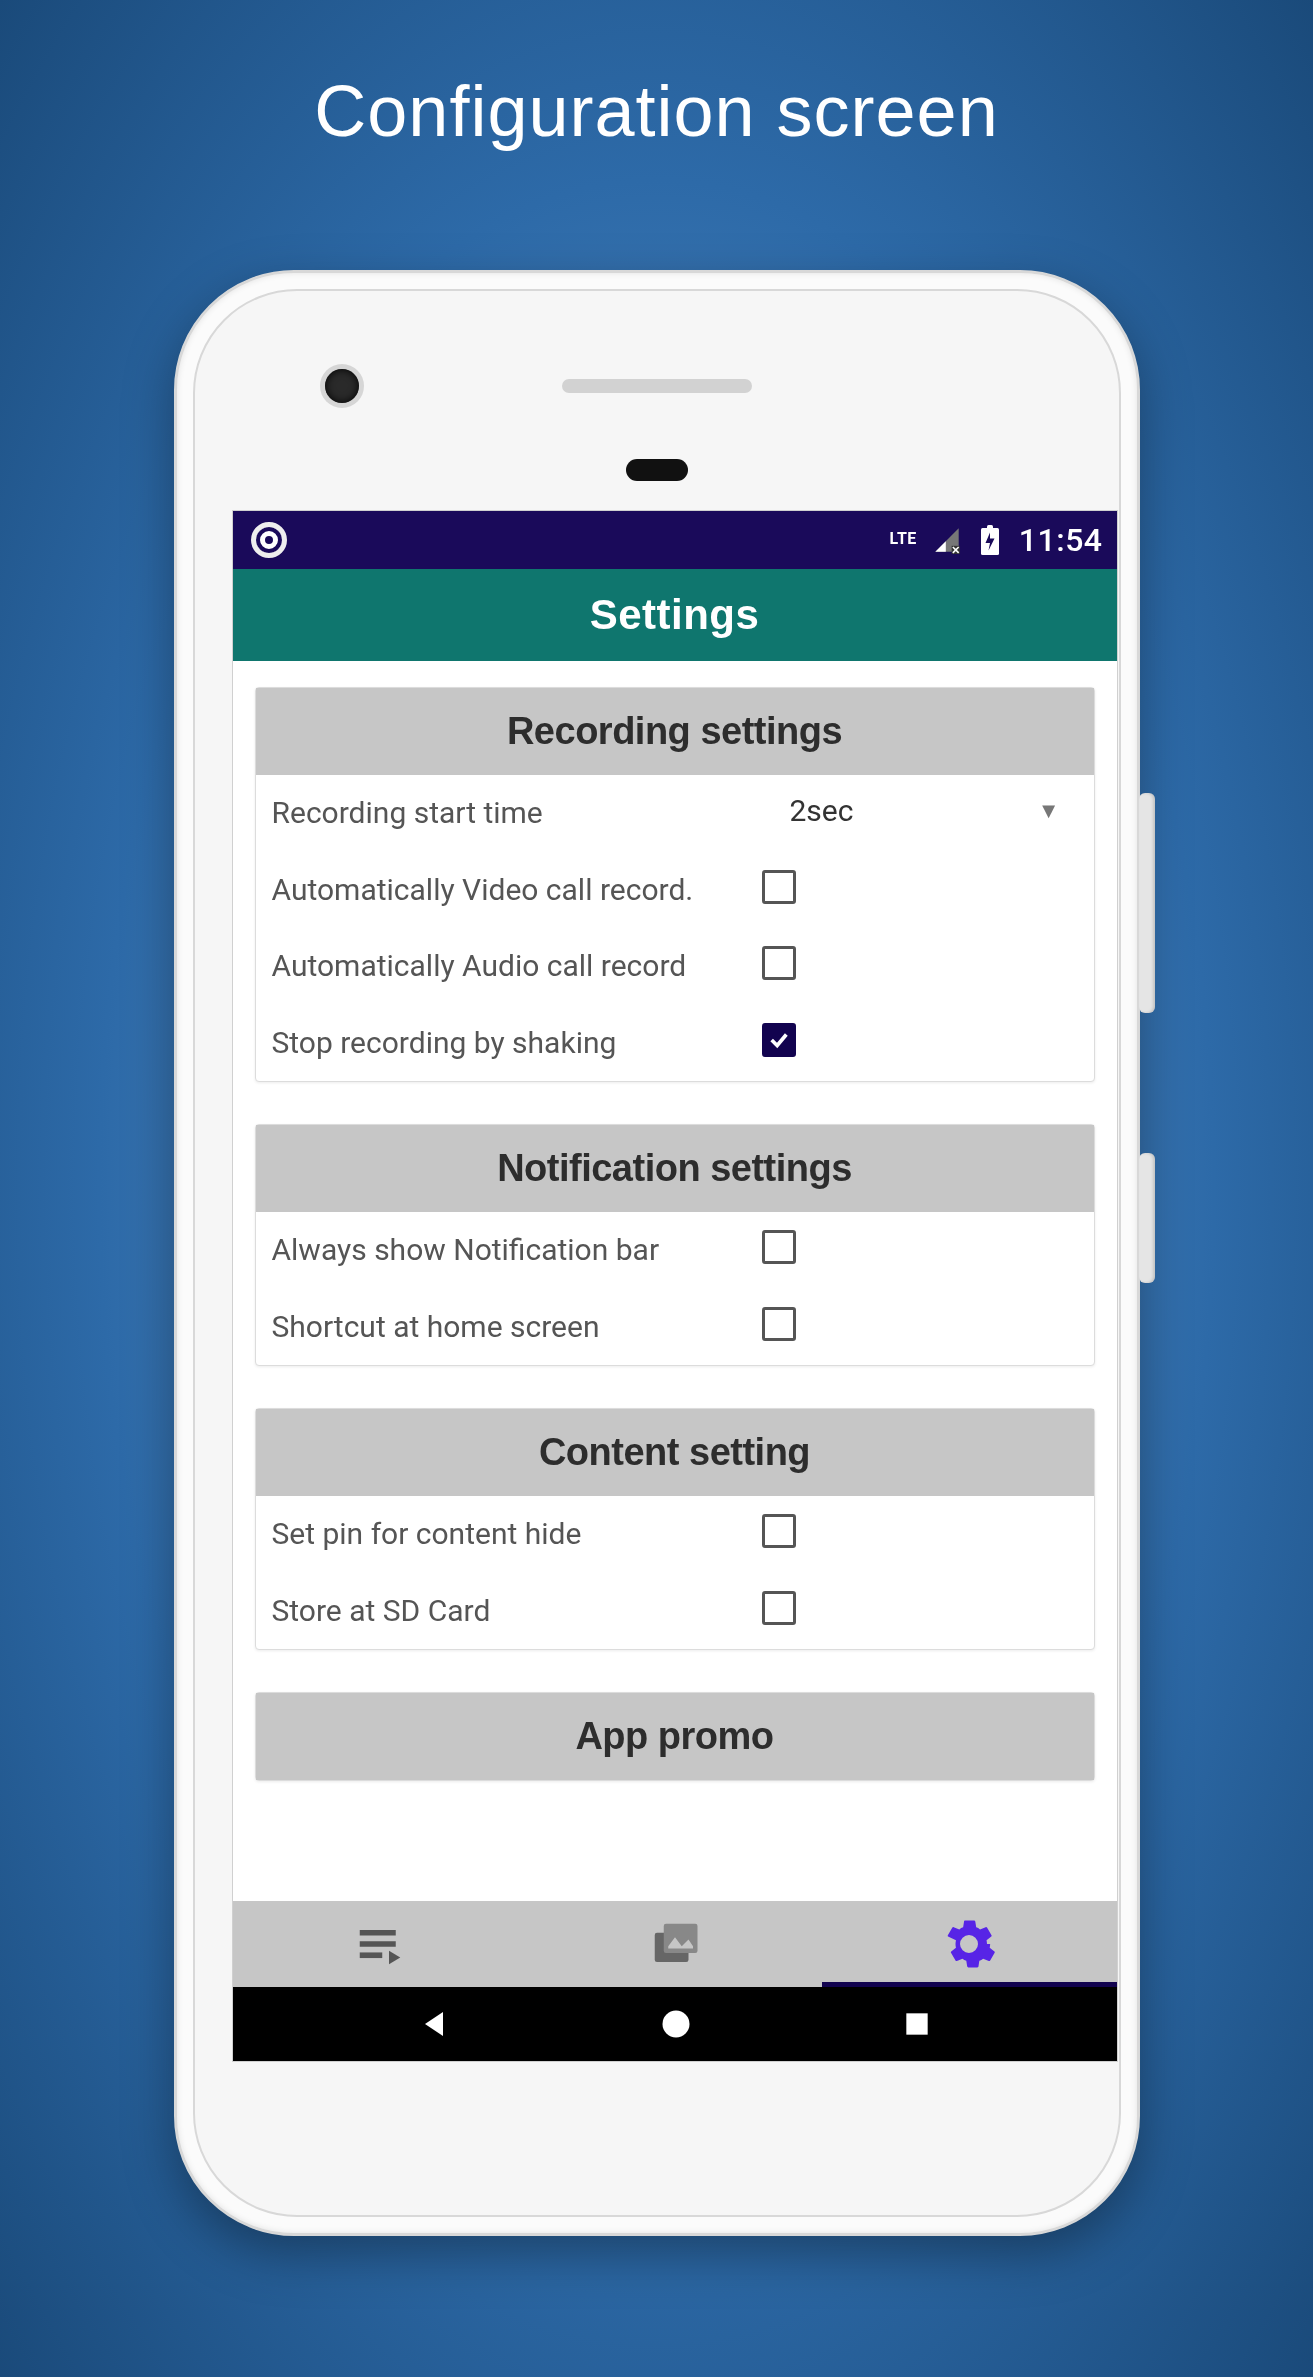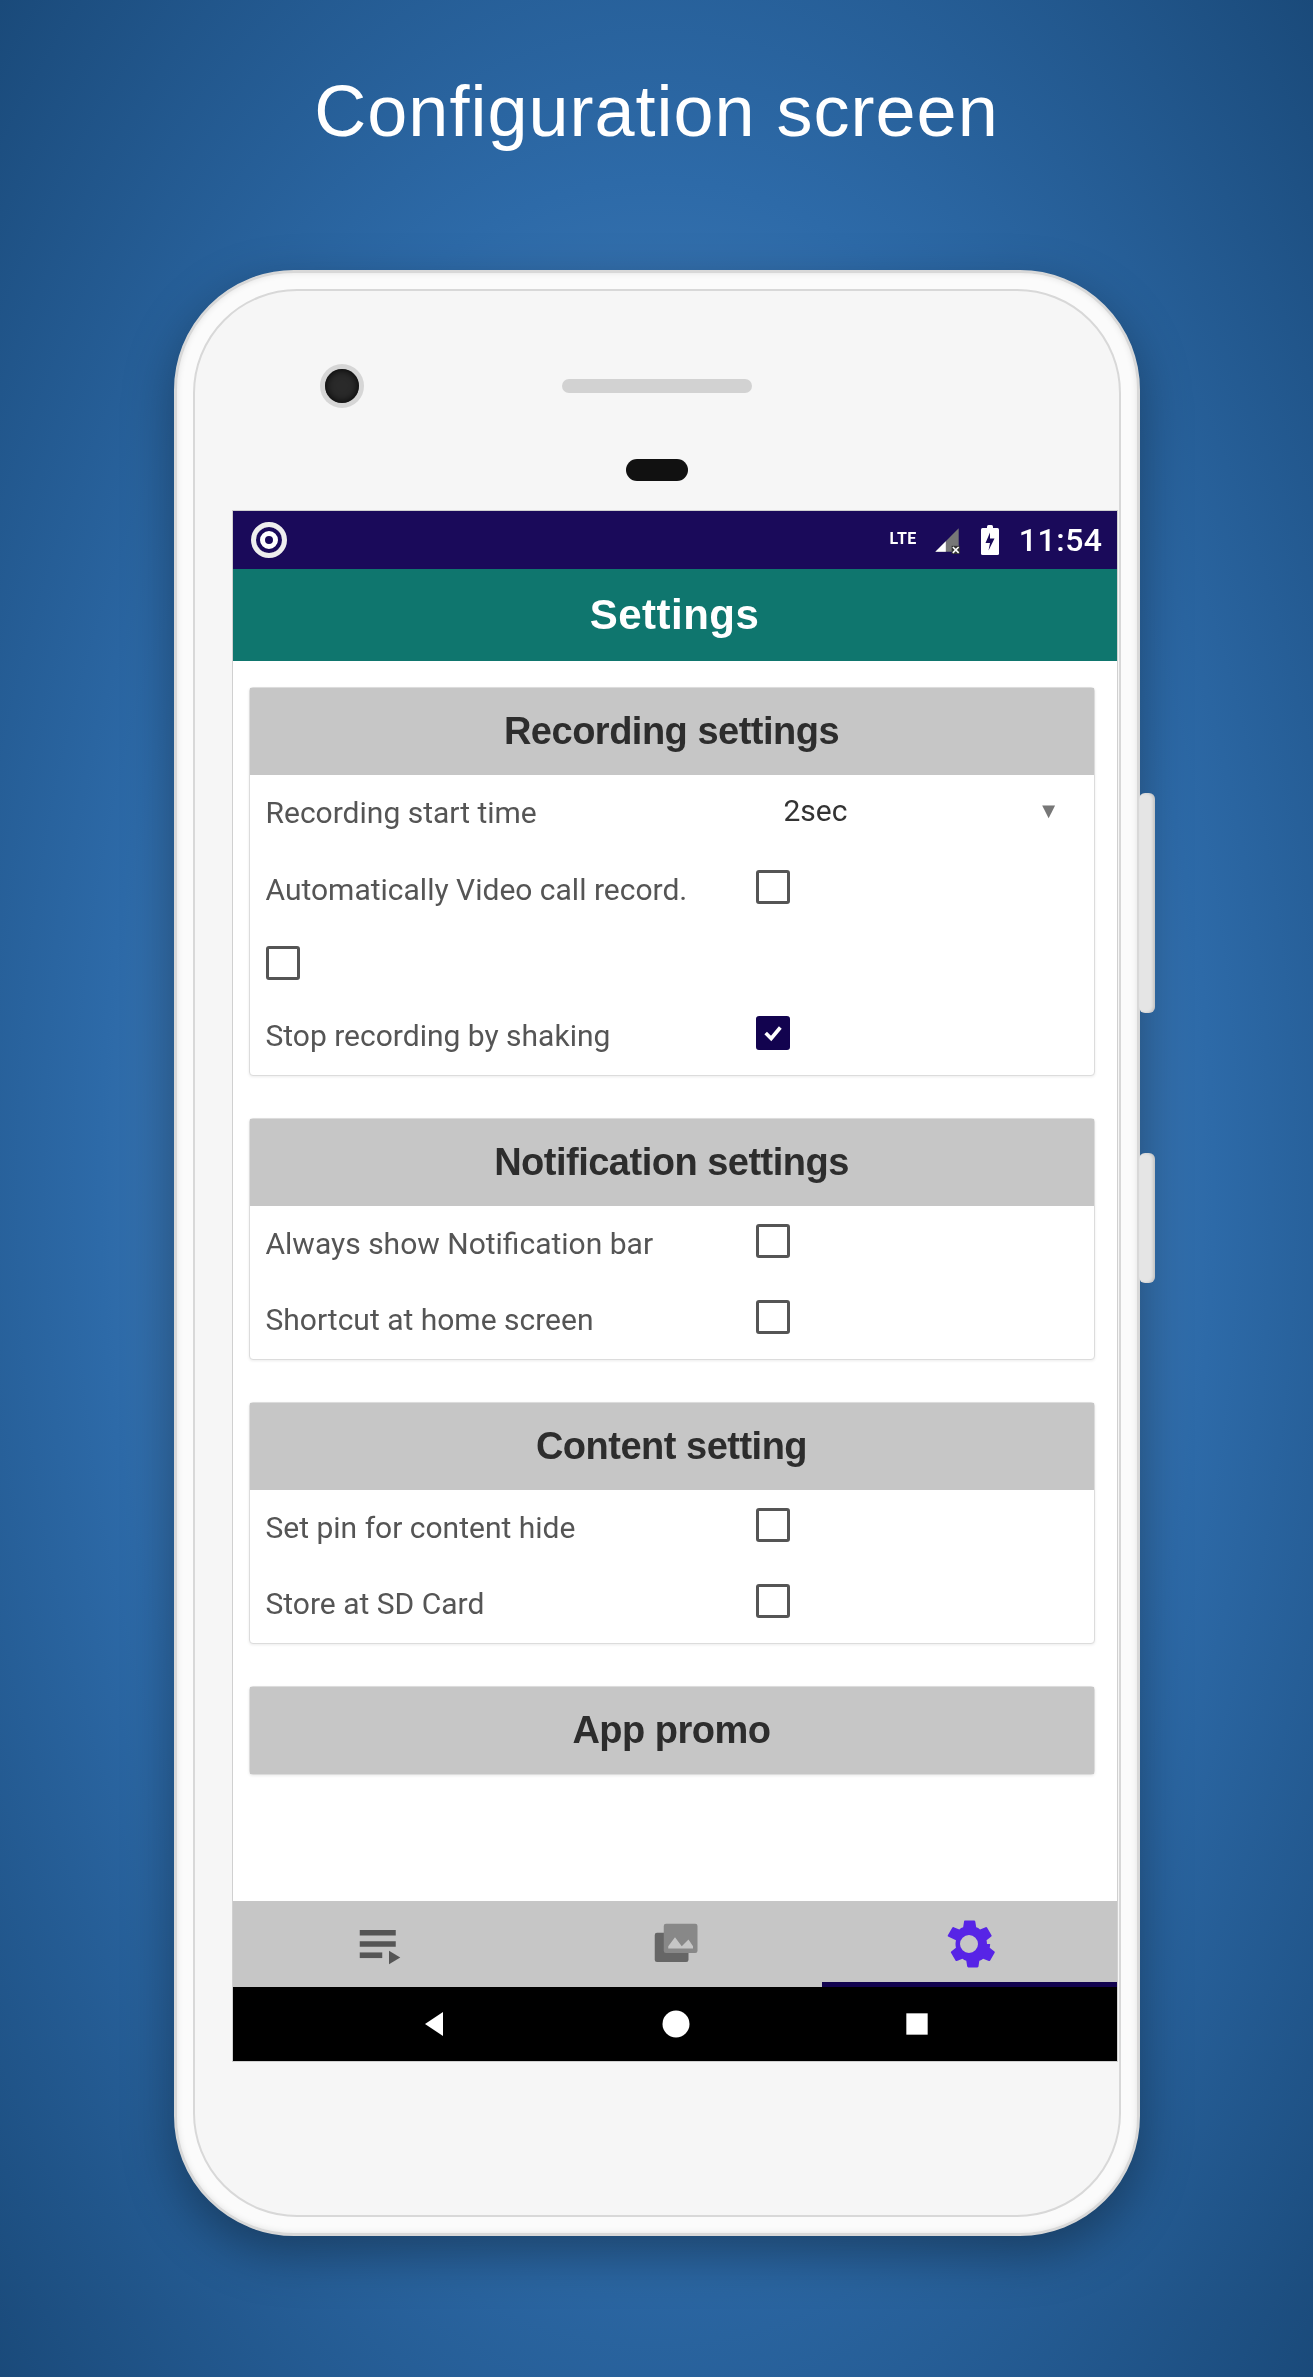--- a/index.html
+++ b/index.html
@@ -145,21 +145,21 @@
     align-items: center;
     justify-content: center;
     font-size: 42px;
     font-weight: 800;
     letter-spacing: 0.5px;
     font-family: "Arial Black", Arial, sans-serif;
   }
 
   
   .content {
-    padding: 26px 22px 0 16px;
+    padding: 26px 22px 0 22px;
     background: #ffffff;
     height: calc(100% - 58px - 92px - 86px - 74px);
     overflow: hidden;
   }
   .card {
     background: #ffffff;
     border: 1px solid #dcdcdc;
     border-radius: 4px;
     margin-bottom: 42px;
     box-shadow: 0 1px 3px rgba(0,0,0,0.08);
@@ -322,20 +322,21 @@
           <div class="row">
             <div class="label">Automatically Video call record.</div>
             <div class="control">
               <div class="checkbox">
                 
               </div>
             </div>
           </div>
 
           <div class="row">
+            <div class="label">Automatically Audio call record</div>
             <div class="control">
               <div class="checkbox">
                 
               </div>
             </div>
           </div>
 
           <div class="row">
             <div class="label">Stop recording by shaking</div>
             <div class="control">

